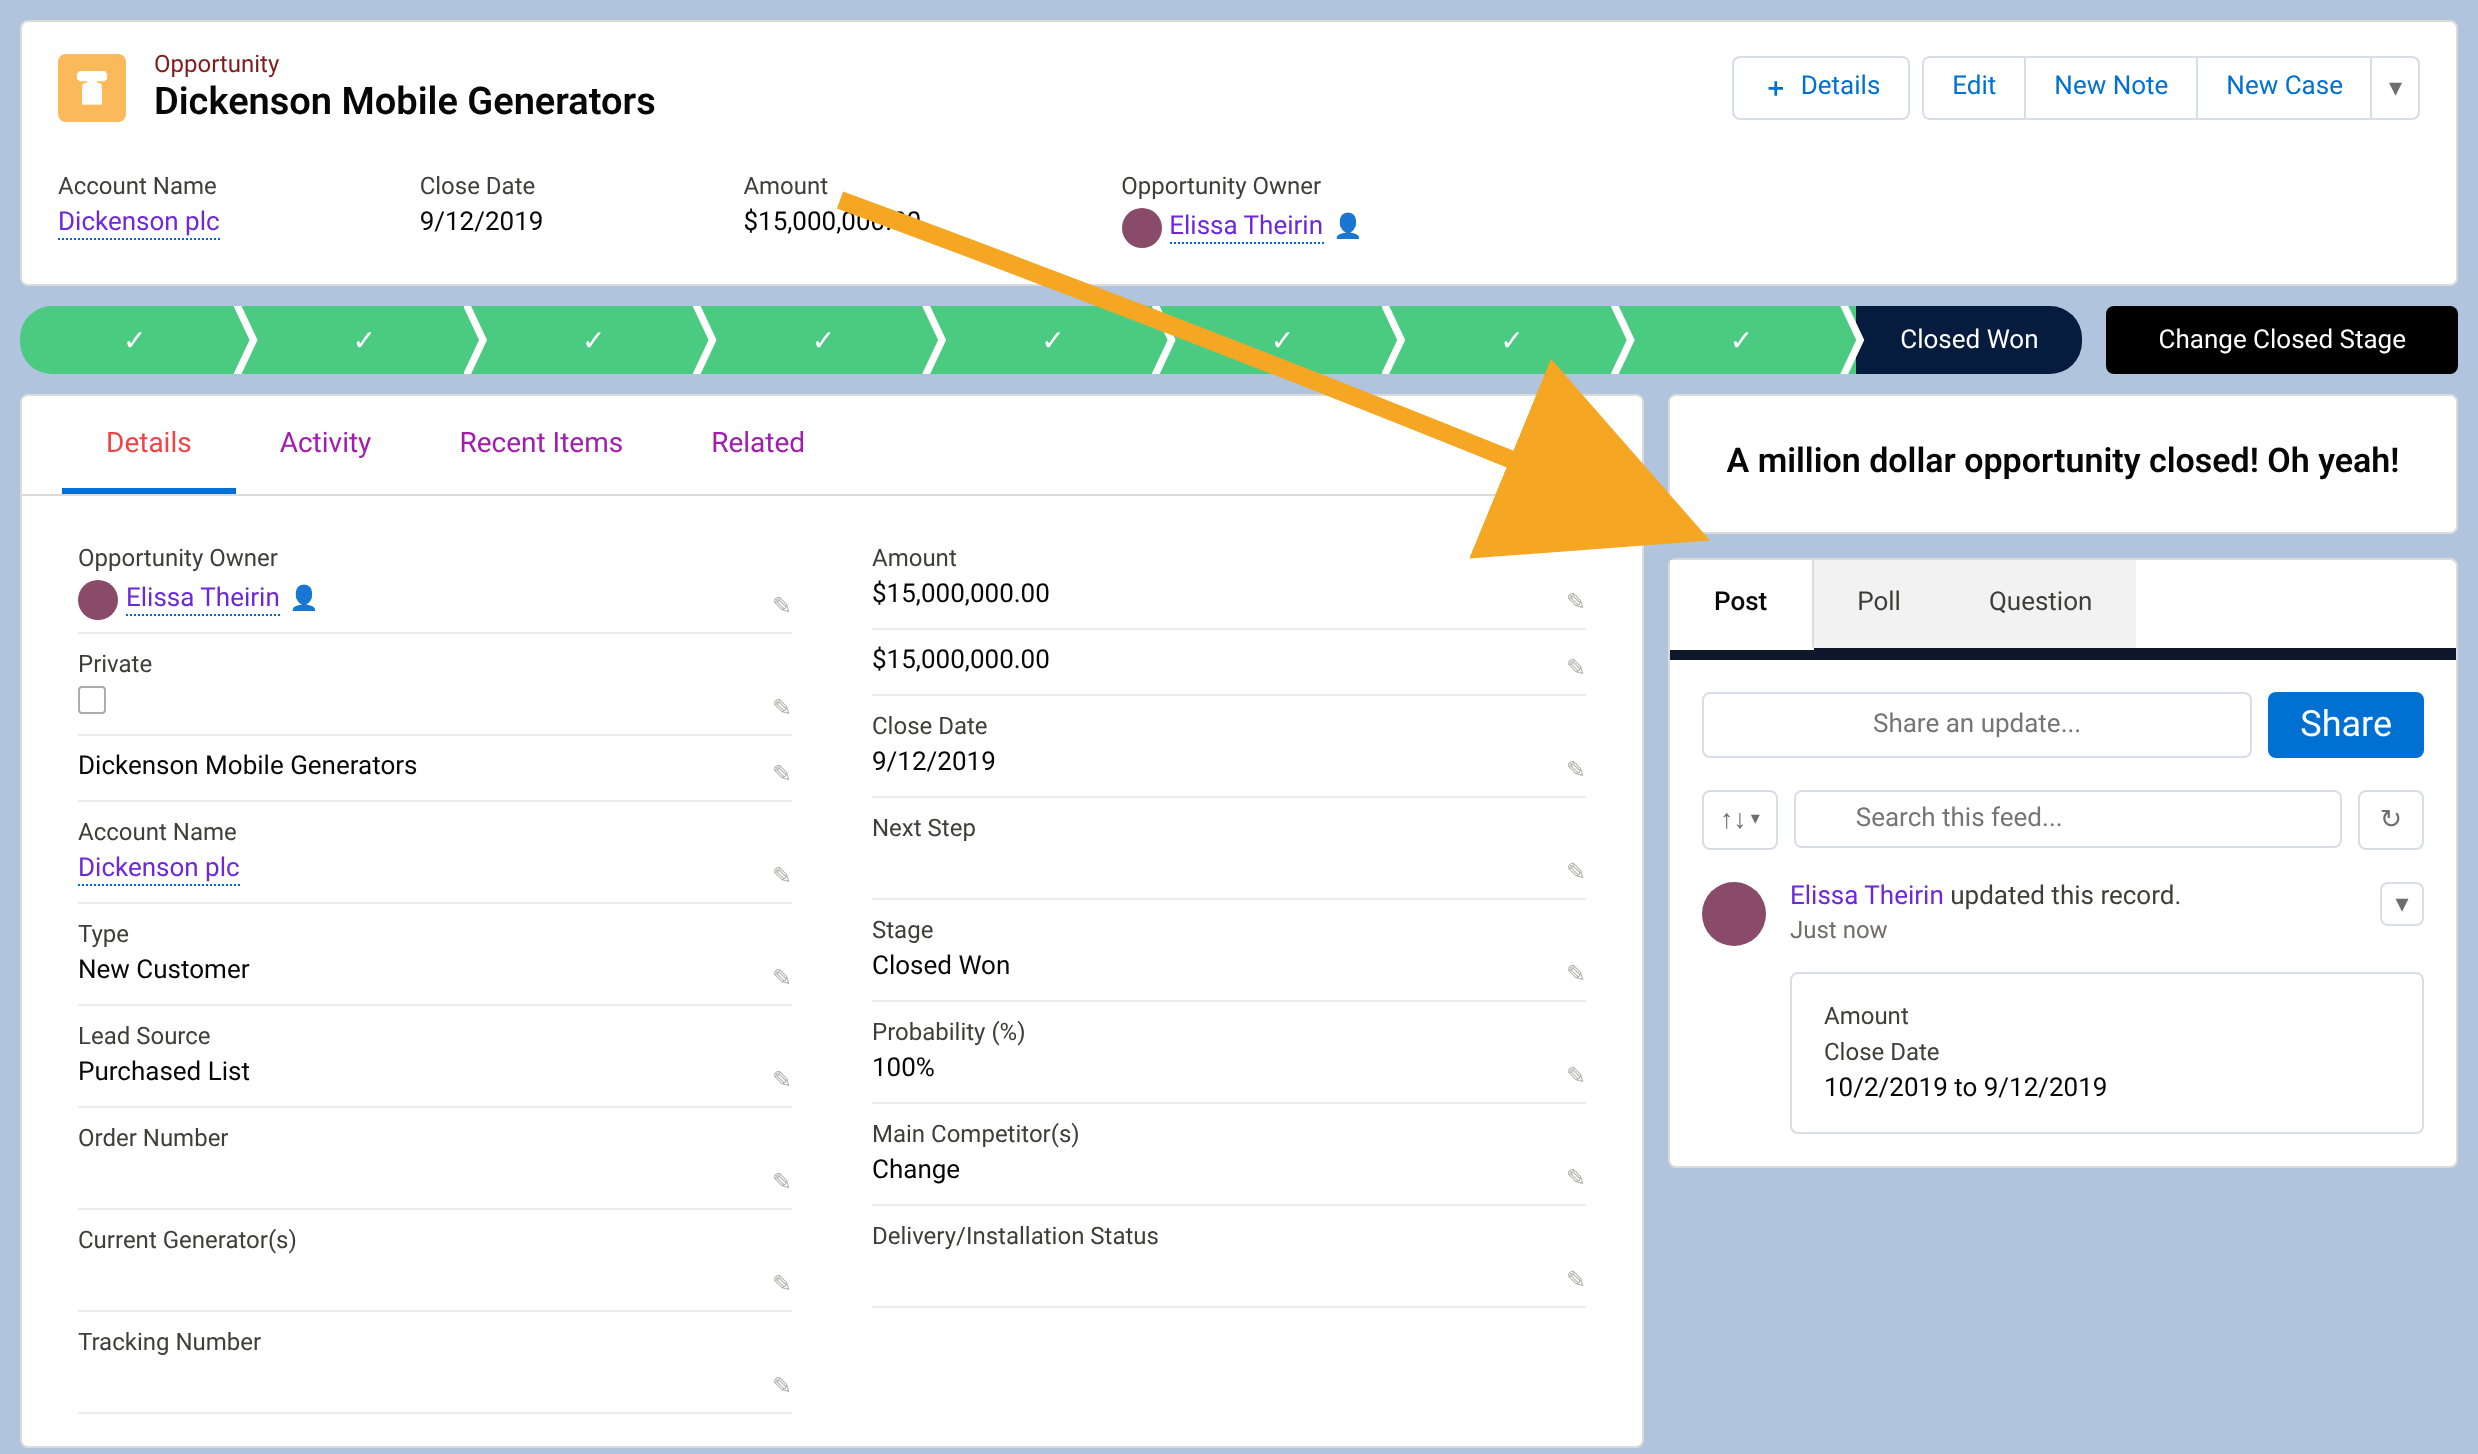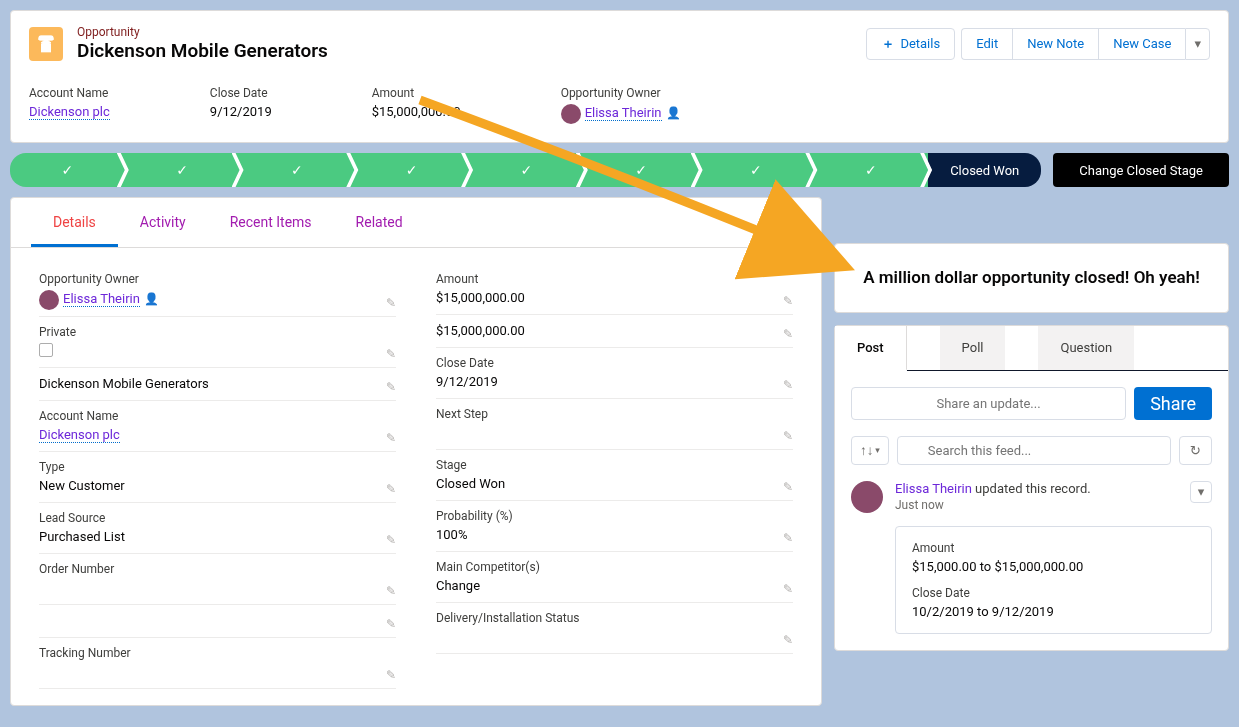--- a/index.html
+++ b/index.html
@@ -27,34 +27,34 @@
   .path-row{display:flex;gap:12px;margin-bottom:10px;align-items:stretch;}
   .path{flex:1;display:flex;height:34px;overflow:hidden;border-radius:16px;}
   .stage{flex:1;background:#4bca81;display:flex;align-items:center;justify-content:center;position:relative;}
   .stage::after{content:"";position:absolute;right:-8px;top:0;bottom:0;width:16px;background:#fff;clip-path:polygon(0 0,50% 50%,0 100%,25% 100%,75% 50%,25% 0);z-index:1;}
   .stage:last-of-type::after{display:none;}
   .stage.current{background:#061c3f;color:#fff;font-size:13px;padding:0 22px;flex:0 0 auto;}
   .check{color:#fff;font-size:14px;}
   .change-btn{background:#000000;color:#fff;border:none;border-radius:4px;padding:0 26px;font-size:13px;cursor:pointer;}
   .main-row{display:flex;gap:12px;align-items:flex-start;}
   .left-pane{flex:1;}
-  .right-pane{width:395px;display:flex;flex-direction:column;gap:12px;margin-top:46px;}
+  .right-pane{width:395px;display:flex;flex-direction:column;gap:12px;}
   .tabs{display:flex;border-bottom:1px solid #dddbda;padding:0 20px;}
   .tab{padding:16px 22px 14px 22px;font-size:14px;color:#a21caf;cursor:pointer;border-bottom:3px solid transparent;}
   .tab.active{color:#ef4444;font-weight:400;border-bottom-color:#0070d2;}
   .details{display:flex;gap:40px;padding:16px 28px;}
   .col{flex:1;display:flex;flex-direction:column;}
   .field{padding:8px 0 6px 0;border-bottom:1px solid #ecebea;position:relative;}
   .field .flabel{font-size:12px;color:#3e3e3c;margin-bottom:4px;}
   .field .fvalue{font-size:13px;color:#080707;min-height:18px;}
   .pencil{position:absolute;right:0;bottom:6px;color:#b0adab;font-size:12px;cursor:pointer;}
   .checkbox{width:14px;height:14px;border:1px solid #adadad;border-radius:2px;display:inline-block;background:#fff;}
   .chatter-highlight{padding:22px 20px;text-align:center;}
   .chatter-highlight .msg{font-size:17px;font-weight:600;color:#080707;line-height:1.4;}
-  .feed-tabs{display:flex;border-bottom:1px solid #0f172a;gap:33px;}
+  .feed-tabs{display:flex;border-bottom:6px solid #0f172a;}
   .feed-tab{flex:0 0 auto;padding:14px 22px;font-size:13px;color:#3e3e3c;cursor:pointer;text-align:center;}
   .feed-tab.active{background:#fff;color:#080707;font-weight:500;border-bottom:2px solid #fff;margin-bottom:-1px;border-right:1px solid #dddbda;}
   .feed-tab:not(.active){background:#f3f2f2;}
   .feed-body{padding:16px;}
   .share-row{display:flex;gap:8px;margin-bottom:16px;}
   .share-input{flex:1;border:1px solid #d8dde6;border-radius:4px;padding:8px;text-align:center;color:#3e3e3c;font-size:13px;}
   .share-btn{background:#0070d2;color:#fff;border:none;border-radius:4px;padding:0 16px;font-size:18px;cursor:pointer;}
   .search-row{display:flex;gap:8px;margin-bottom:16px;}
   .sort-btn{border:1px solid #d8dde6;border-radius:4px;padding:6px 8px;background:#fff;cursor:pointer;color:#706e6b;display:flex;align-items:center;gap:2px;}
   .search-input{flex:1;border:1px solid #d8dde6;border-radius:4px;padding:6px 10px 6px 30px;font-size:13px;color:#3e3e3c;position:relative;}
@@ -195,20 +195,21 @@
             <div class="flabel">Lead Source</div>
             <div class="fvalue">Purchased List</div>
             <span class="pencil">✎</span>
           </div>
           <div class="field">
             <div class="flabel">Order Number</div>
             <div class="fvalue"></div>
             <span class="pencil">✎</span>
           </div>
           <div class="field">
+            <div class="flabel">Current Generator(s)</div>
             <div class="fvalue"></div>
             <span class="pencil">✎</span>
           </div>
           <div class="field">
             <div class="flabel">Tracking Number</div>
             <div class="fvalue"></div>
             <span class="pencil">✎</span>
           </div>
         </div>
       <div class="col" id="col-right">
@@ -277,21 +278,20 @@
           </div>
           <button class="refresh-btn">↻</button>
         </div>
         <div class="feed-item">
           <div class="avatar-lg"></div>
           <div style="flex:1;">
             <div class="feed-text"><span class="link" style="border-bottom:none;">Elissa Theirin</span><span> updated this record.</span></div>
             <div class="feed-time">Just now</div>
             <div class="change-box" id="change-box">
                 <div class="cl">Amount</div>
-                <div class="cv">$15,000.00 to $15,000,000.00</div>
                 <div class="cl">Close Date</div>
                 <div class="cv">10/2/2019 to 9/12/2019</div>
               </div>
           </div>
           <div class="feed-menu">▾</div>
         </div>
       </div>
     </div>
   </div>
 </div>

